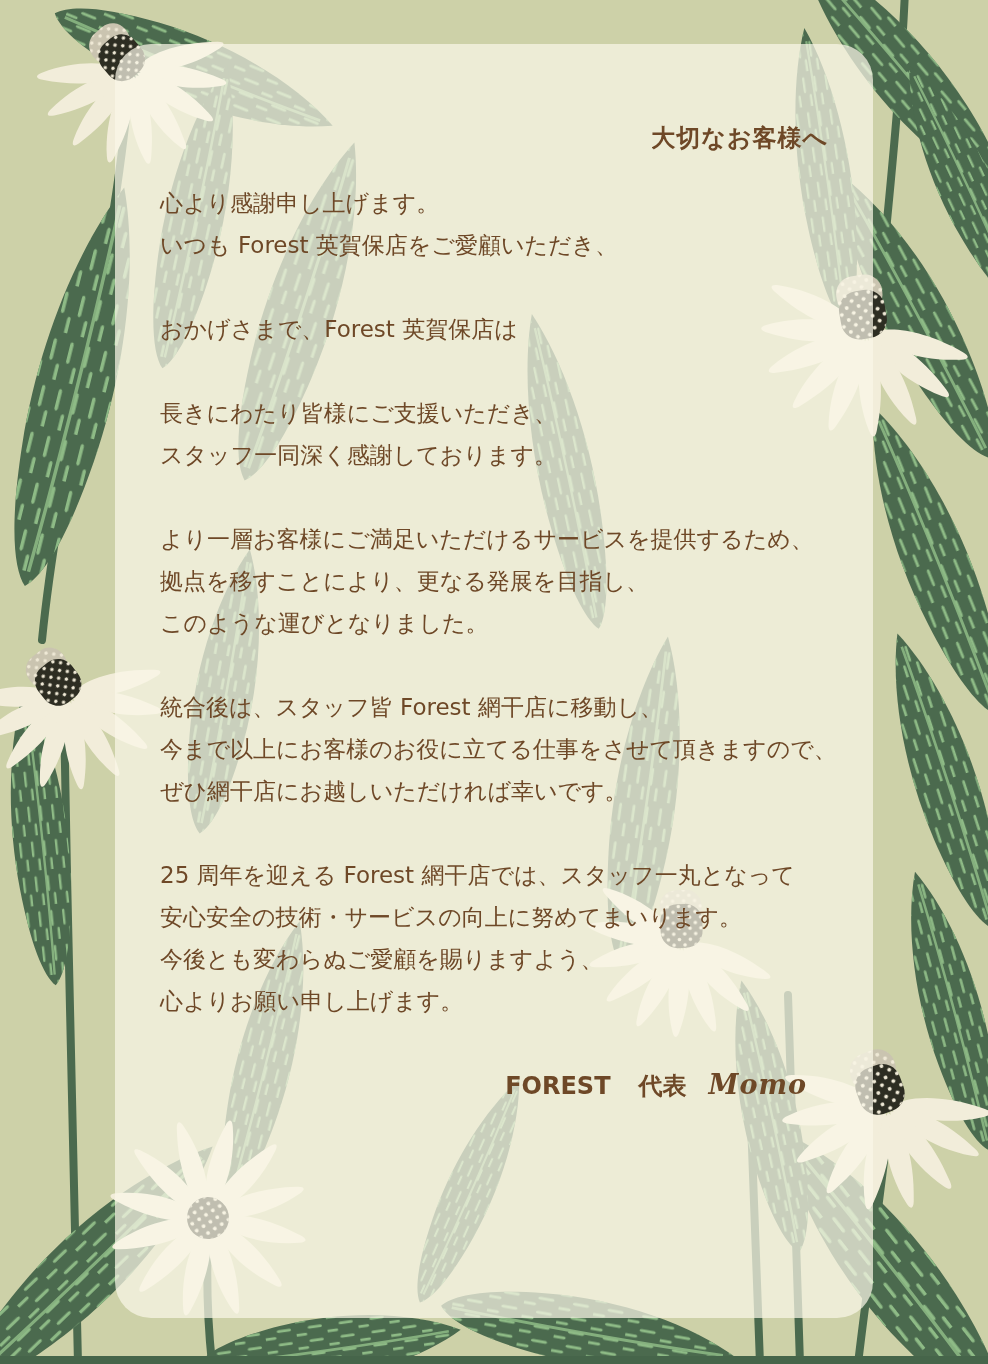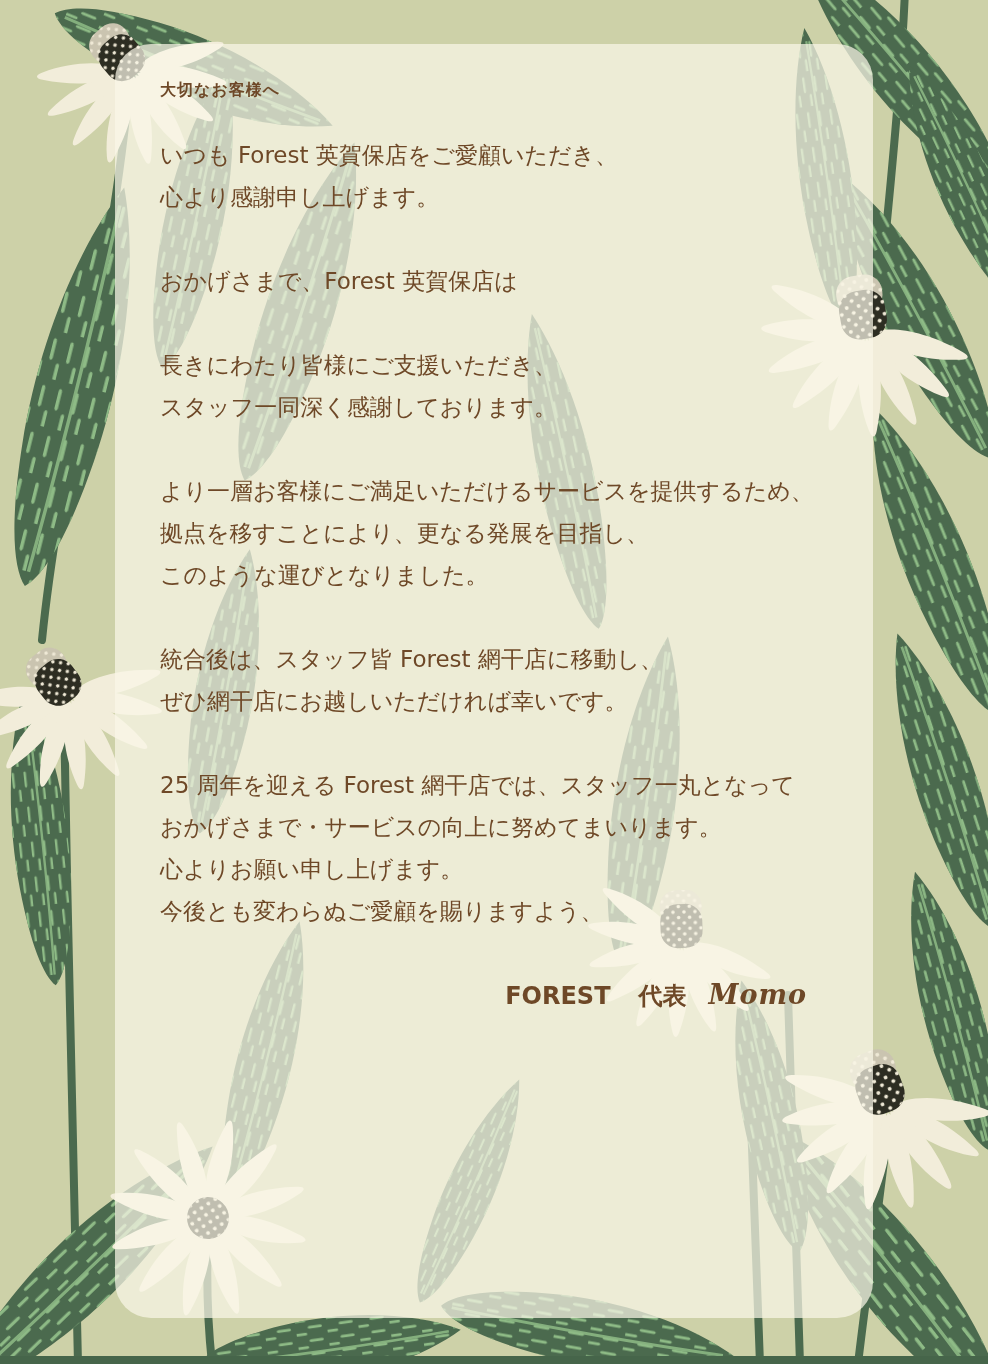--- a/index.html
+++ b/index.html
@@ -37,22 +37,22 @@
     border-radius:36px;
     background:var(--panel-overlay);
   }
   .letter{
     position:absolute;left:115px;top:44px;width:758px;height:1274px;
     box-sizing:border-box;
     padding:25px 45px 0 45px;
     color:var(--text-brown);
   }
   .title{
-    font-size:16px;line-height:42px;text-align:left;
-    letter-spacing:1px;margin-bottom:23px;font-weight:600;
+    font-size:24px;line-height:42px;text-align:right;
+    letter-spacing:1px;margin-bottom:23px;font-weight:600;margin-top:48px;
   }
   .para{margin:0 0 42px 0;}
   .line{font-size:23px;line-height:42px;white-space:nowrap;}
   .signature{
     margin-top:20px;line-height:42px;text-align:right;
     padding-right:21px;font-size:24px;white-space:nowrap;font-weight:bold;
   }
   .sig-role{margin-left:28px;}
   .sig-name{
     margin-left:22px;
@@ -161,44 +161,45 @@
 
     <rect class="edge-strip" x="0" y="1356" width="988" height="8"></rect>
   </svg>
 
   <div class="panel"></div>
 
   <div class="letter">
     <div class="title">大切なお客様へ</div>
     <div class="body">
         <div class="para">
+          <div class="line">心より感謝申し上げます。</div>
           <div class="line">いつも Forest 英賀保店をご愛顧いただき、</div>
-          <div class="line">心より感謝申し上げます。</div>
         </div>
         <div class="para">
           <div class="line">おかげさまで、Forest 英賀保店は</div>
         </div>
         <div class="para">
           <div class="line">長きにわたり皆様にご支援いただき、</div>
           <div class="line">スタッフ一同深く感謝しております。</div>
         </div>
         <div class="para">
           <div class="line">より一層お客様にご満足いただけるサービスを提供するため、</div>
           <div class="line">拠点を移すことにより、更なる発展を目指し、</div>
           <div class="line">このような運びとなりました。</div>
         </div>
         <div class="para">
           <div class="line">統合後は、スタッフ皆 Forest 網干店に移動し、</div>
+          <div class="line">今まで以上にお客様のお役に立てる仕事をさせて頂きますので、</div>
           <div class="line">ぜひ網干店にお越しいただければ幸いです。</div>
         </div>
         <div class="para">
           <div class="line">25 周年を迎える Forest 網干店では、スタッフ一丸となって</div>
-          <div class="line">おかげさまで・サービスの向上に努めてまいります。</div>
+          <div class="line">安心安全の技術・サービスの向上に努めてまいります。</div>
+          <div class="line">今後とも変わらぬご愛顧を賜りますよう、</div>
           <div class="line">心よりお願い申し上げます。</div>
-          <div class="line">今後とも変わらぬご愛顧を賜りますよう、</div>
         </div>
       </div>
     <div class="signature">
       <span>FOREST</span><span class="sig-role">代表</span><span class="sig-name">Momo</span>
     </div>
   </div>
 
 </div>
 
 </body></html>

